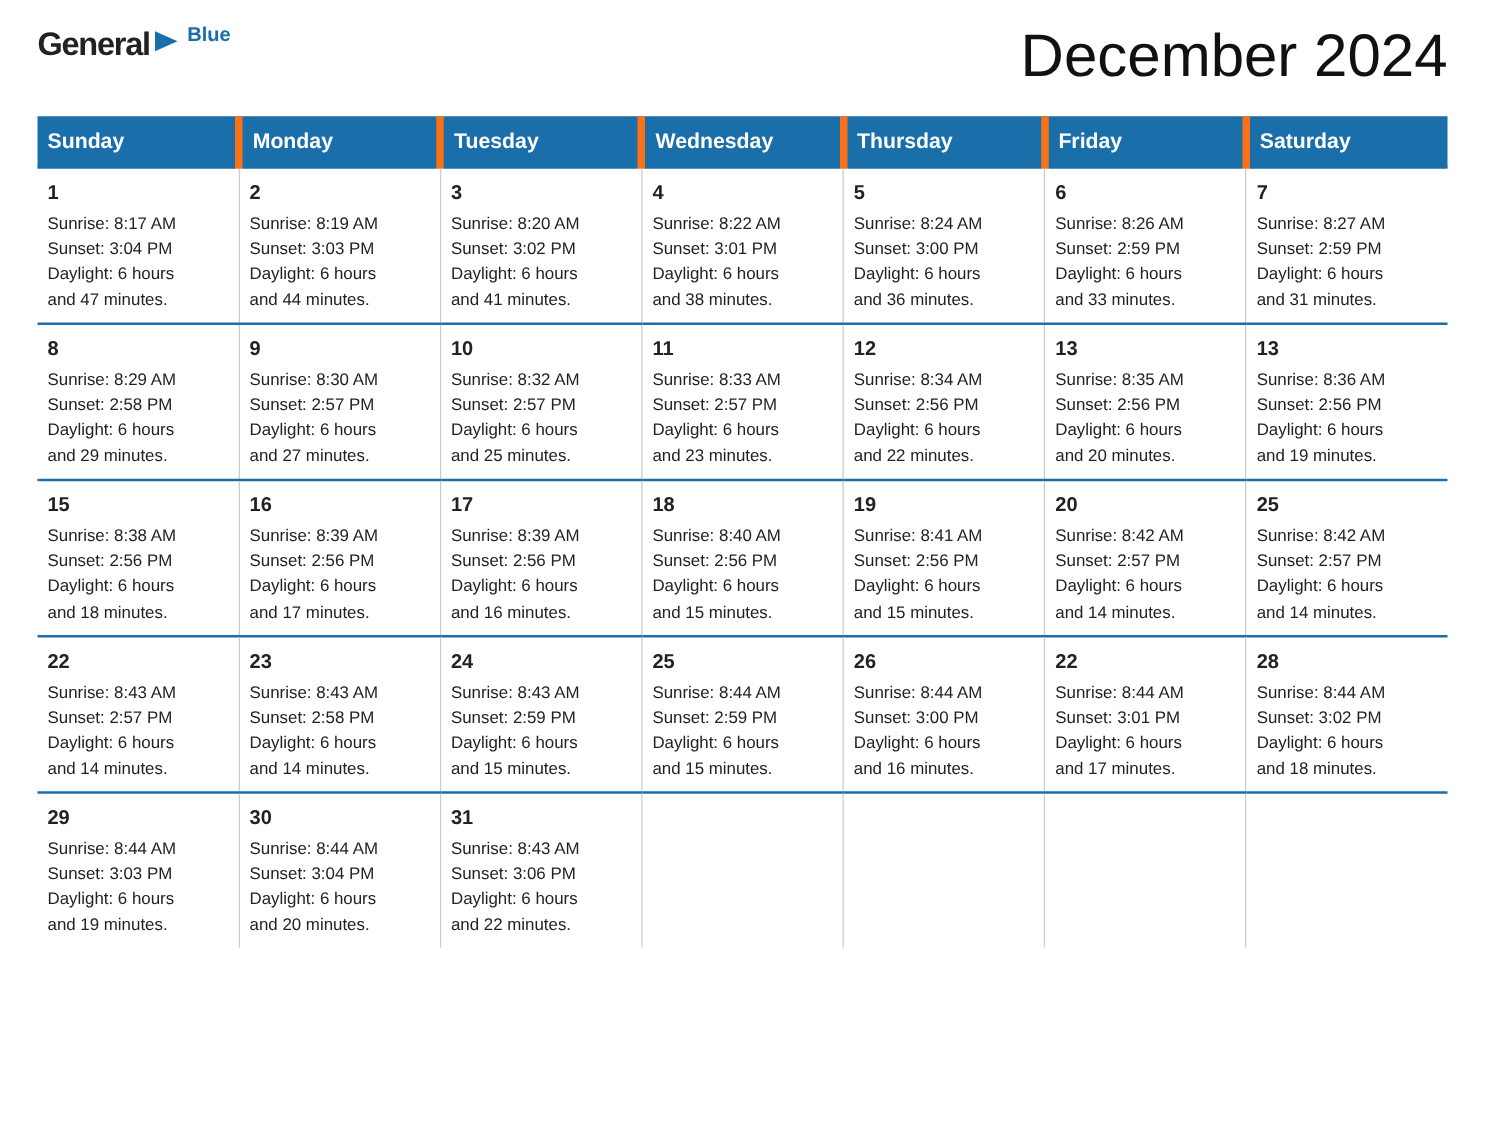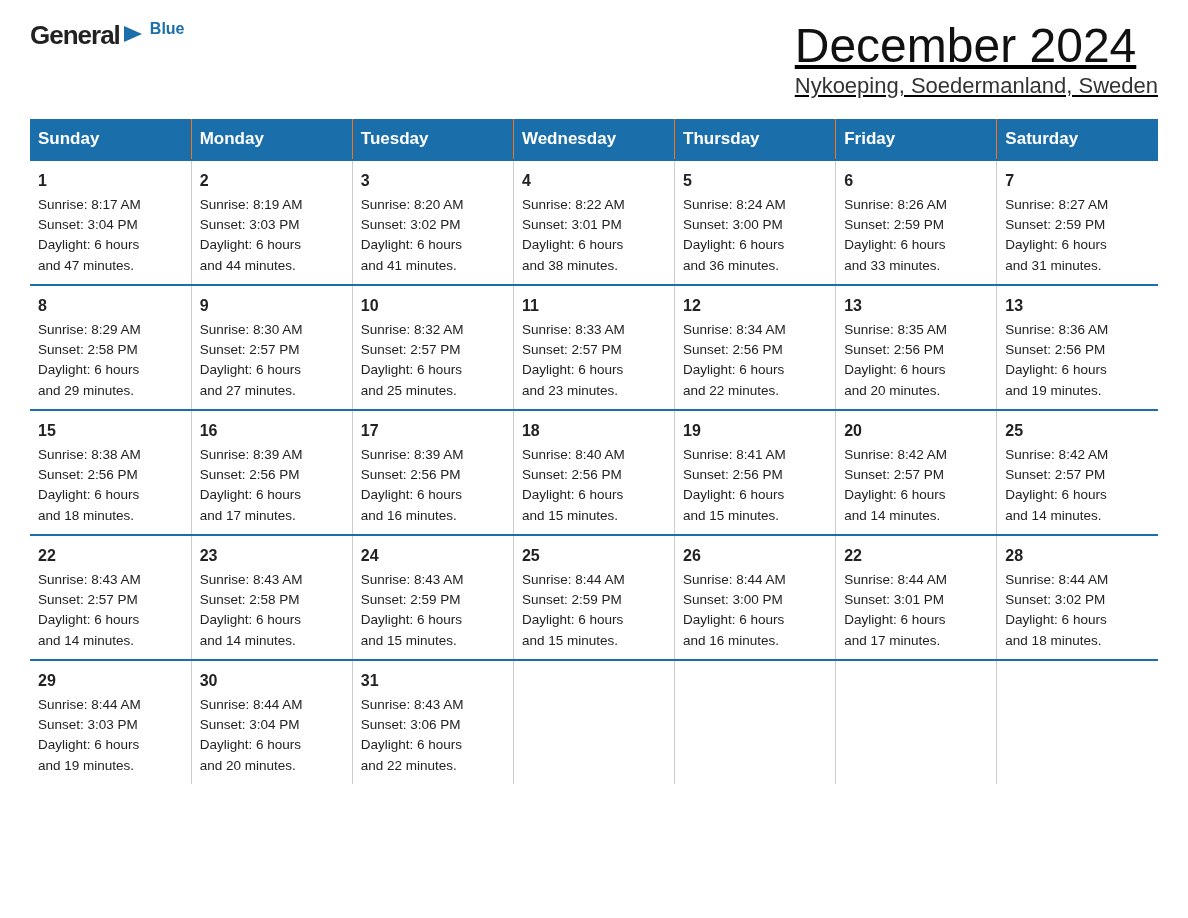--- a/index.html
+++ b/index.html
@@ -15,22 +15,21 @@
       justify-content: space-between;
       align-items: flex-start;
       margin-bottom: 20px;
     }
     .logo {
       display: flex;
       flex-direction: row;
       align-items: flex-start;
     }
     .title-block {
-      text-align: left;
-      text-decoration: underline;
+      text-align: right;
     }
     .title-block h1 {
       font-size: 48px;
       font-weight: normal;
       color: #111;
       line-height: 1.1;
     }
     .title-block h2 {
       font-size: 22px;
       font-weight: normal;
@@ -41,21 +40,21 @@
       border-collapse: collapse;
       table-layout: fixed;
     }
     thead tr th {
       background-color: #1a6fab;
       color: #fff;
       font-size: 17px;
       font-weight: bold;
       padding: 10px 8px;
       text-align: left;
-      border-right: 1px solid #f97316;
+      border-right: 6px solid #f97316;
     }
     thead tr th:last-child {
       border-right: none;
     }
     tbody tr td {
       vertical-align: top;
       padding: 8px 8px;
       border-top: 2px solid #1a6fab;
       border-right: 1px solid #ccc;
       font-size: 13.5px;
@@ -103,21 +102,20 @@
       <span class="logo-arrow">
         <svg width="22" height="20" viewBox="0 0 22 20">
           <polygon points="2,2 20,10 2,18" fill="#1a6fab"></polygon>
         </svg>
       </span>
     </div>
     <span class="logo-text-blue">Blue</span>
   </div>
   <div class="title-block">
     <h1>December 2024</h1>
-    <h2>Nykoeping, Soedermanland, Sweden</h2>
   </div>
 </div>
 
 <table>
   <thead>
     <tr>
     <th>Sunday</th>
         <th>Monday</th>
         <th>Tuesday</th>
         <th>Wednesday</th>

